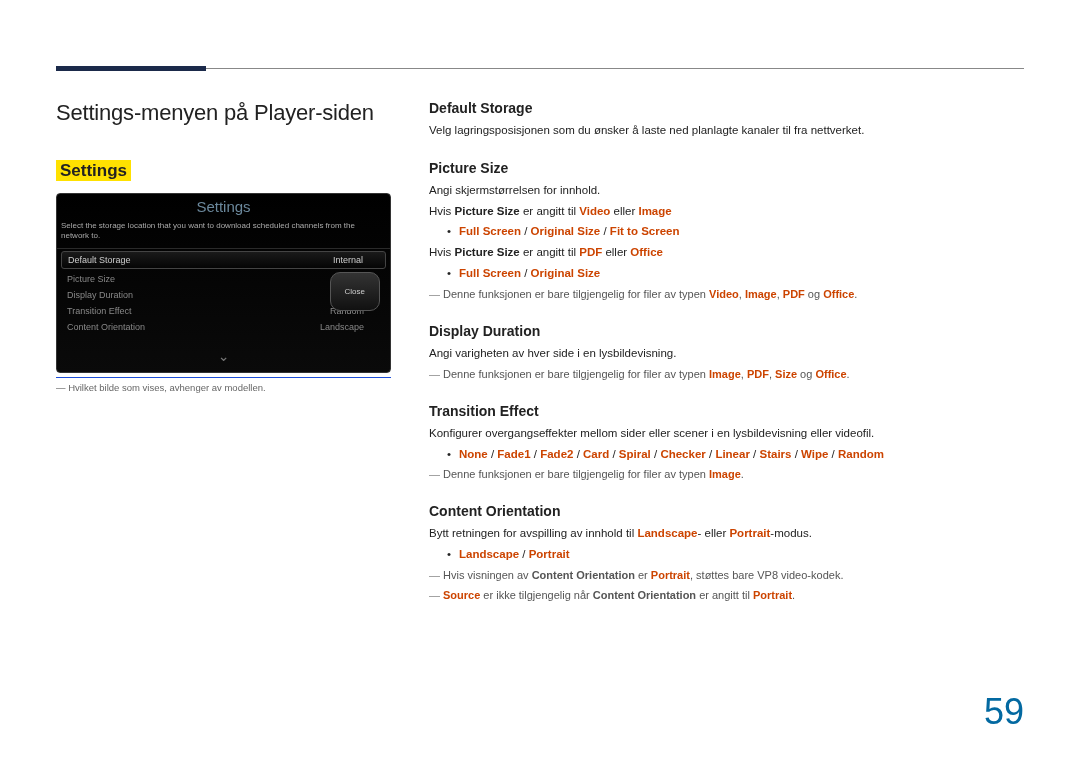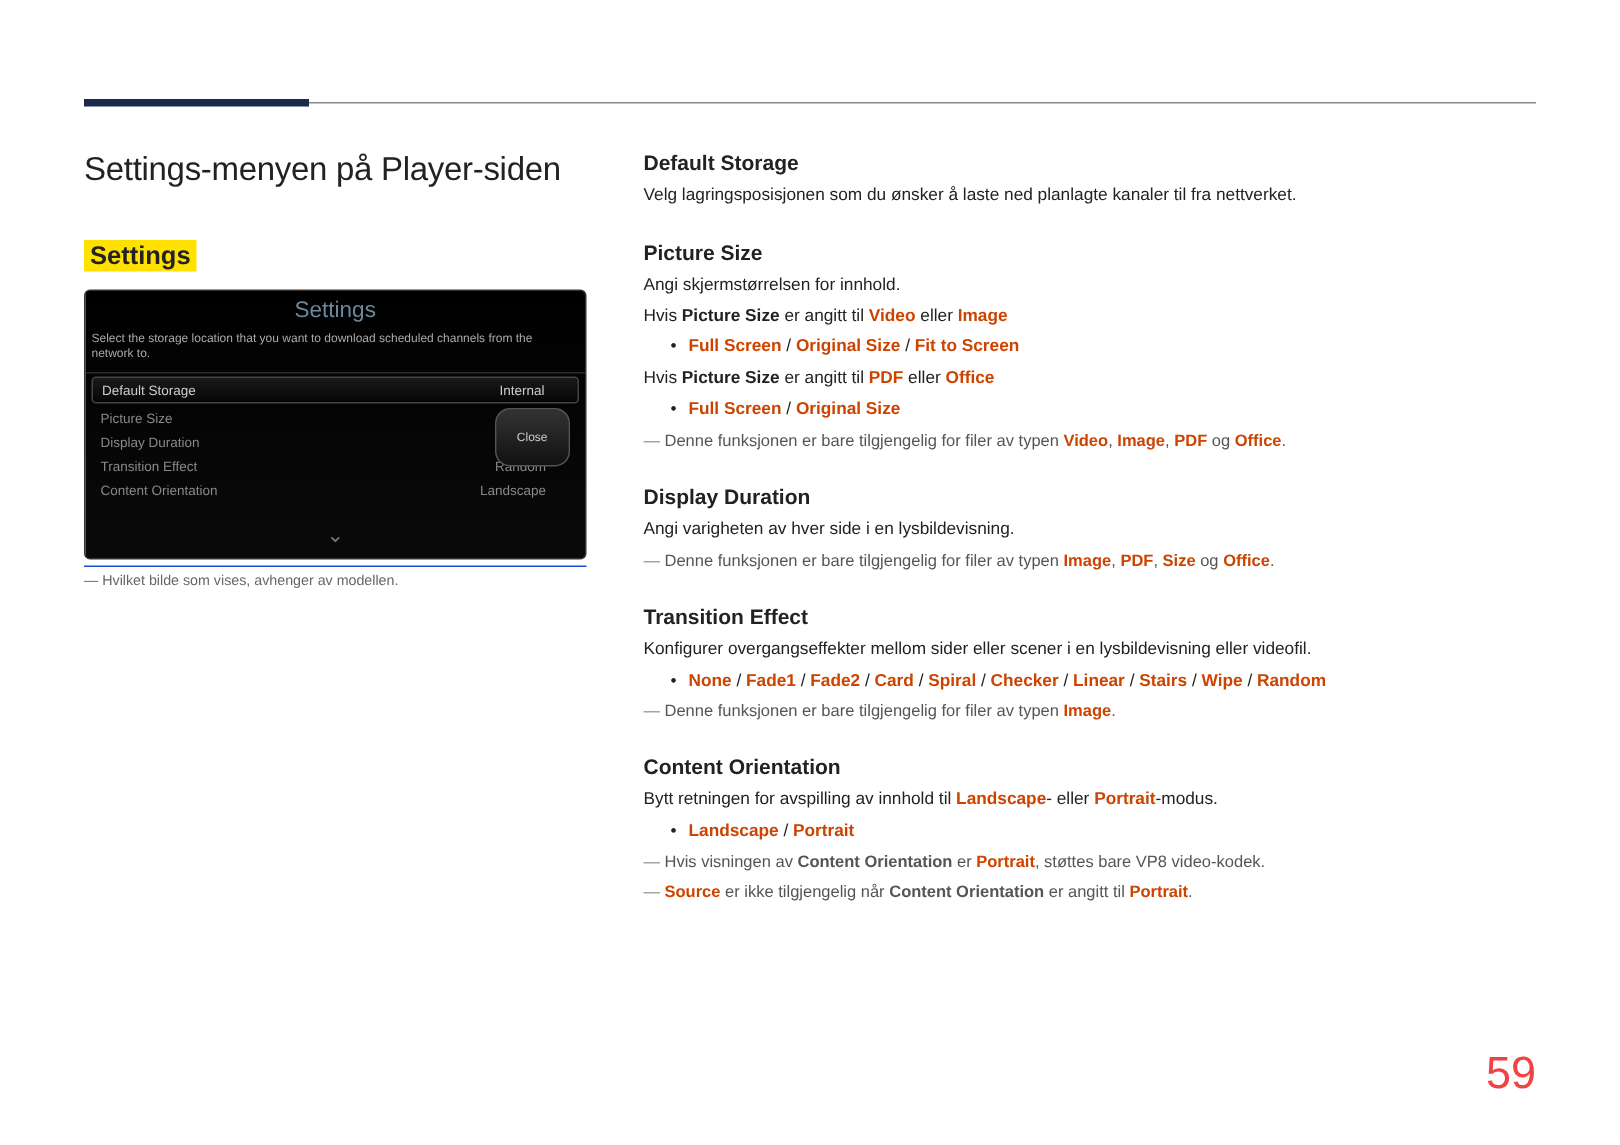--- a/index.html
+++ b/index.html
@@ -139,22 +139,22 @@
     position: absolute;
     left: 0;
     color: #888;
   }
   .inline-b { font-weight: 700; }
   .inline-r { color: #cc4400; font-weight: 700; }
   .page-num {
     position: absolute;
     bottom: 30px;
     right: 56px;
-    font-size: 30px;
-    color: #ef4444;
+    font-size: 36px;
+    color: #0369a1;
     font-weight: 300;
   }
 </style>
 </head>
 <body>
 
 <div class="header-rule"></div>
 <div class="header-thick"></div>
 
 <div class="content">

